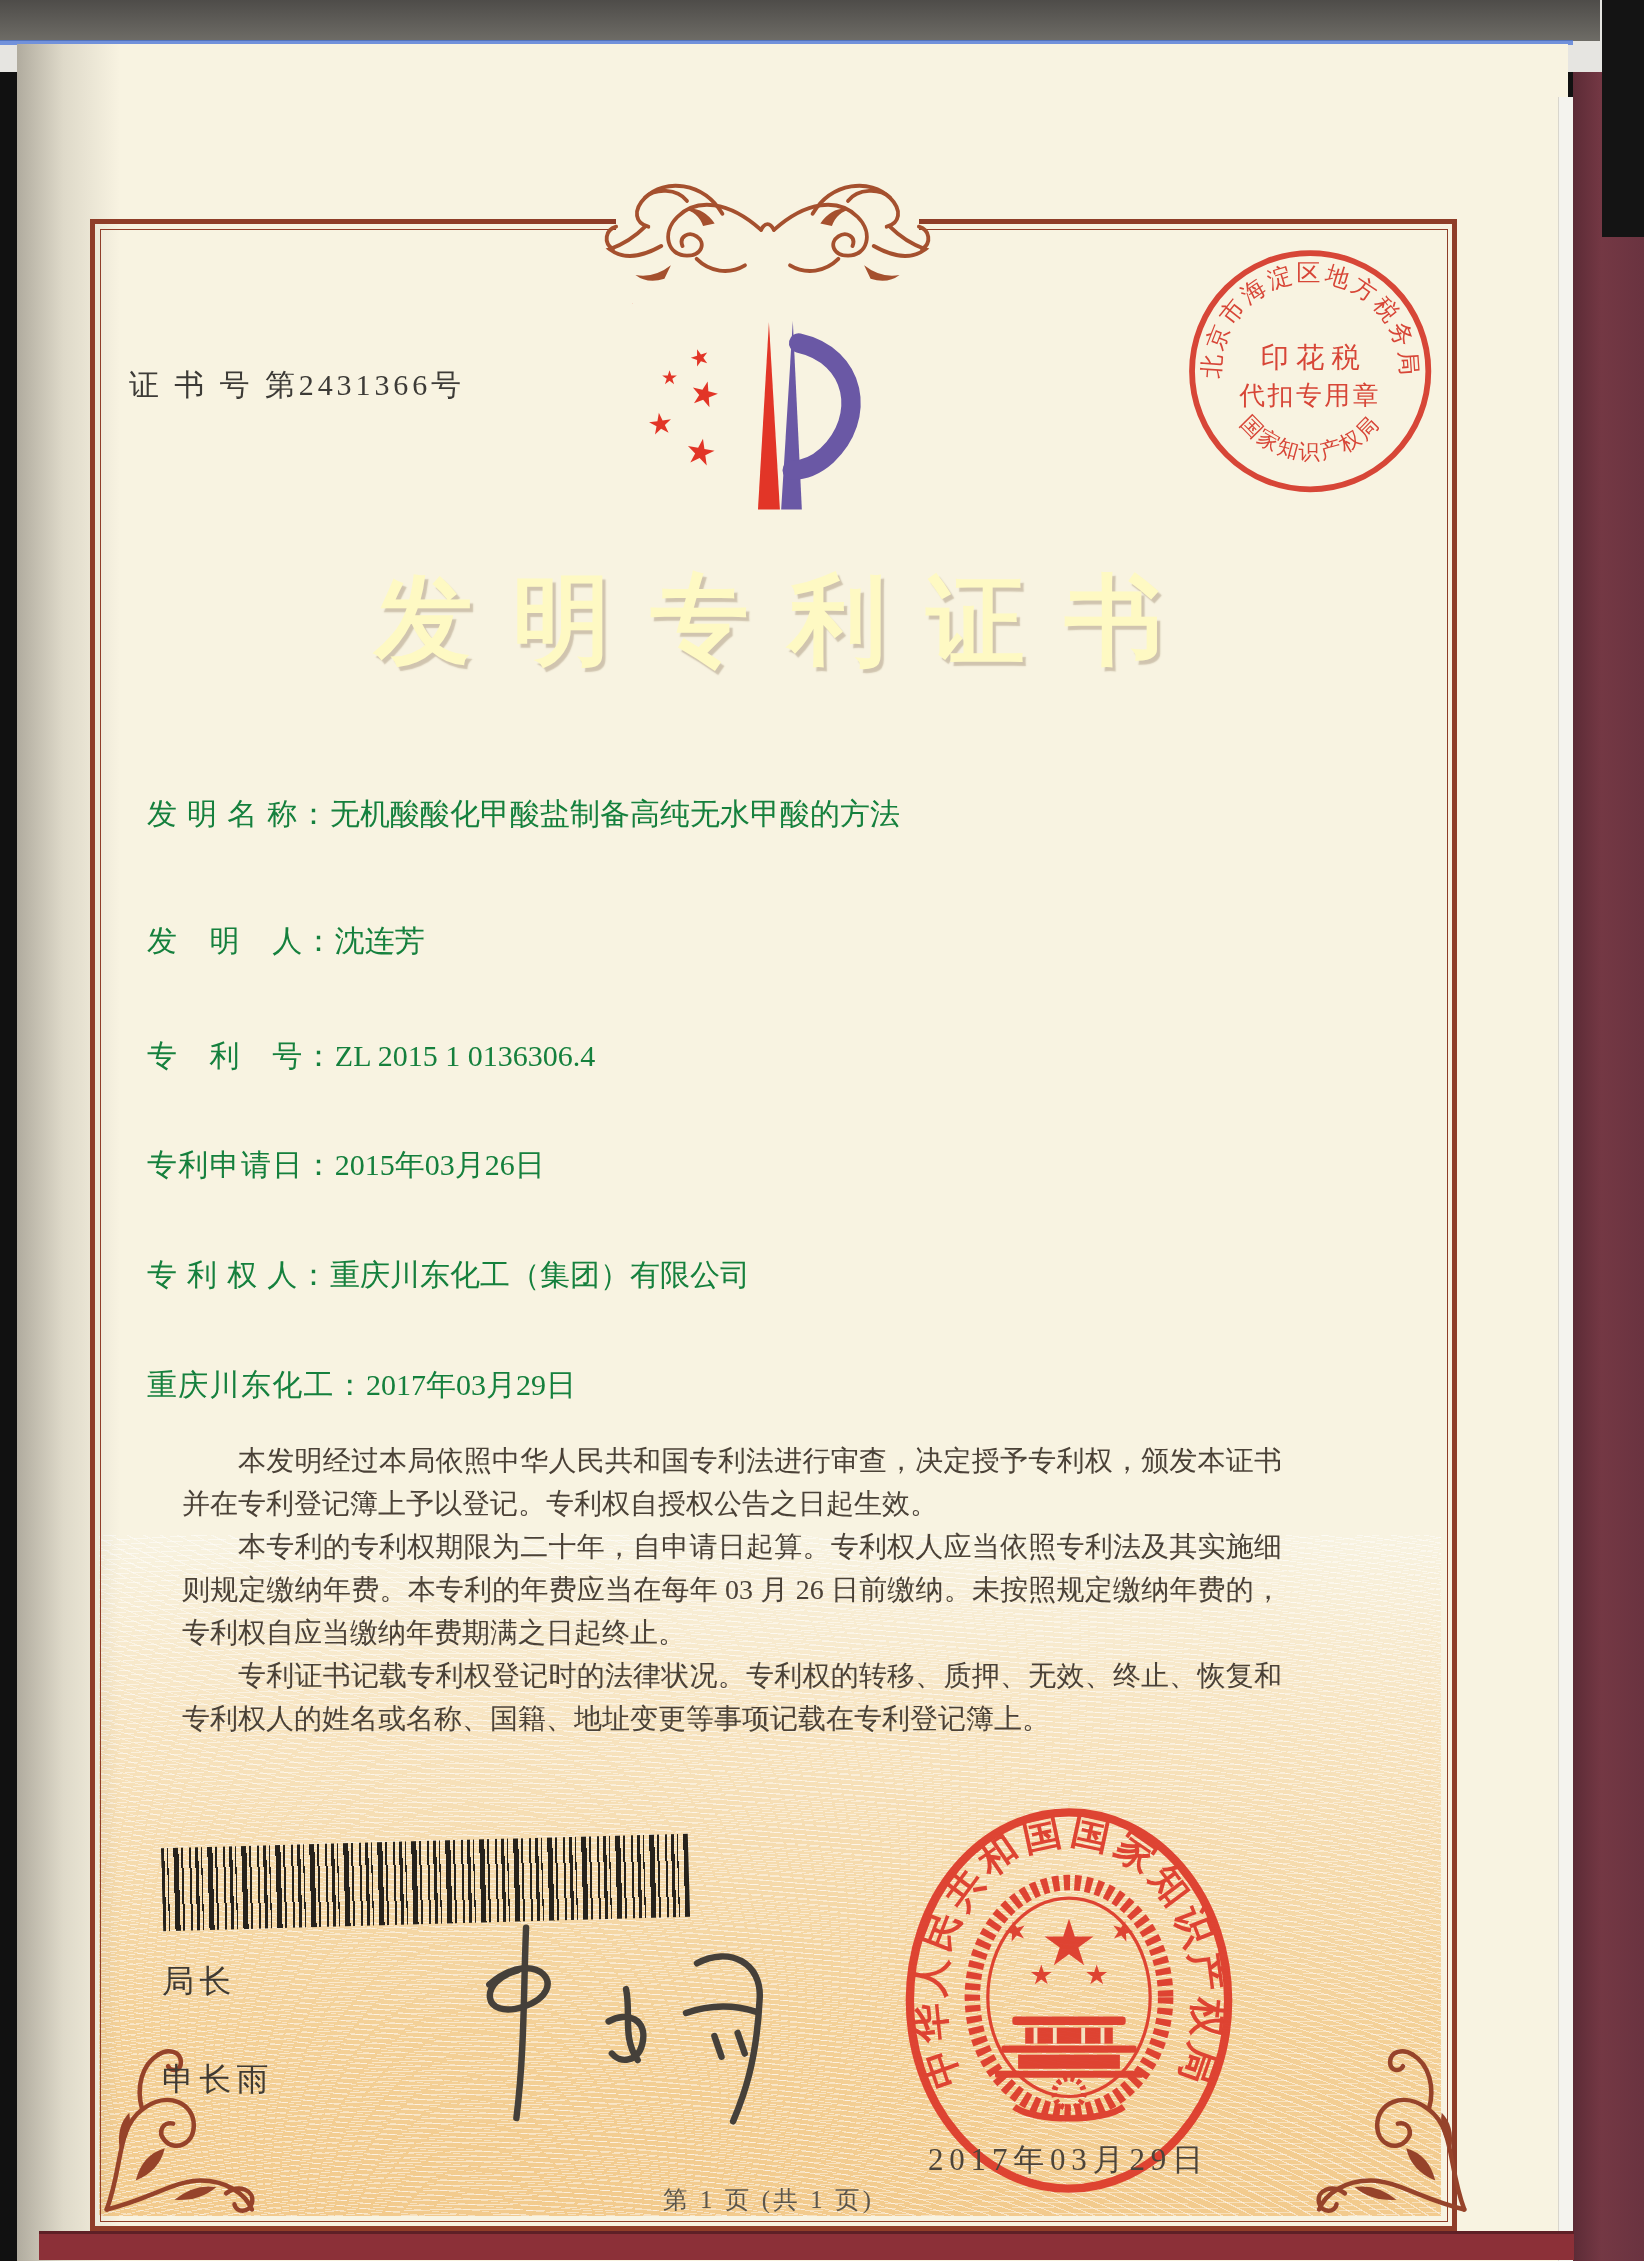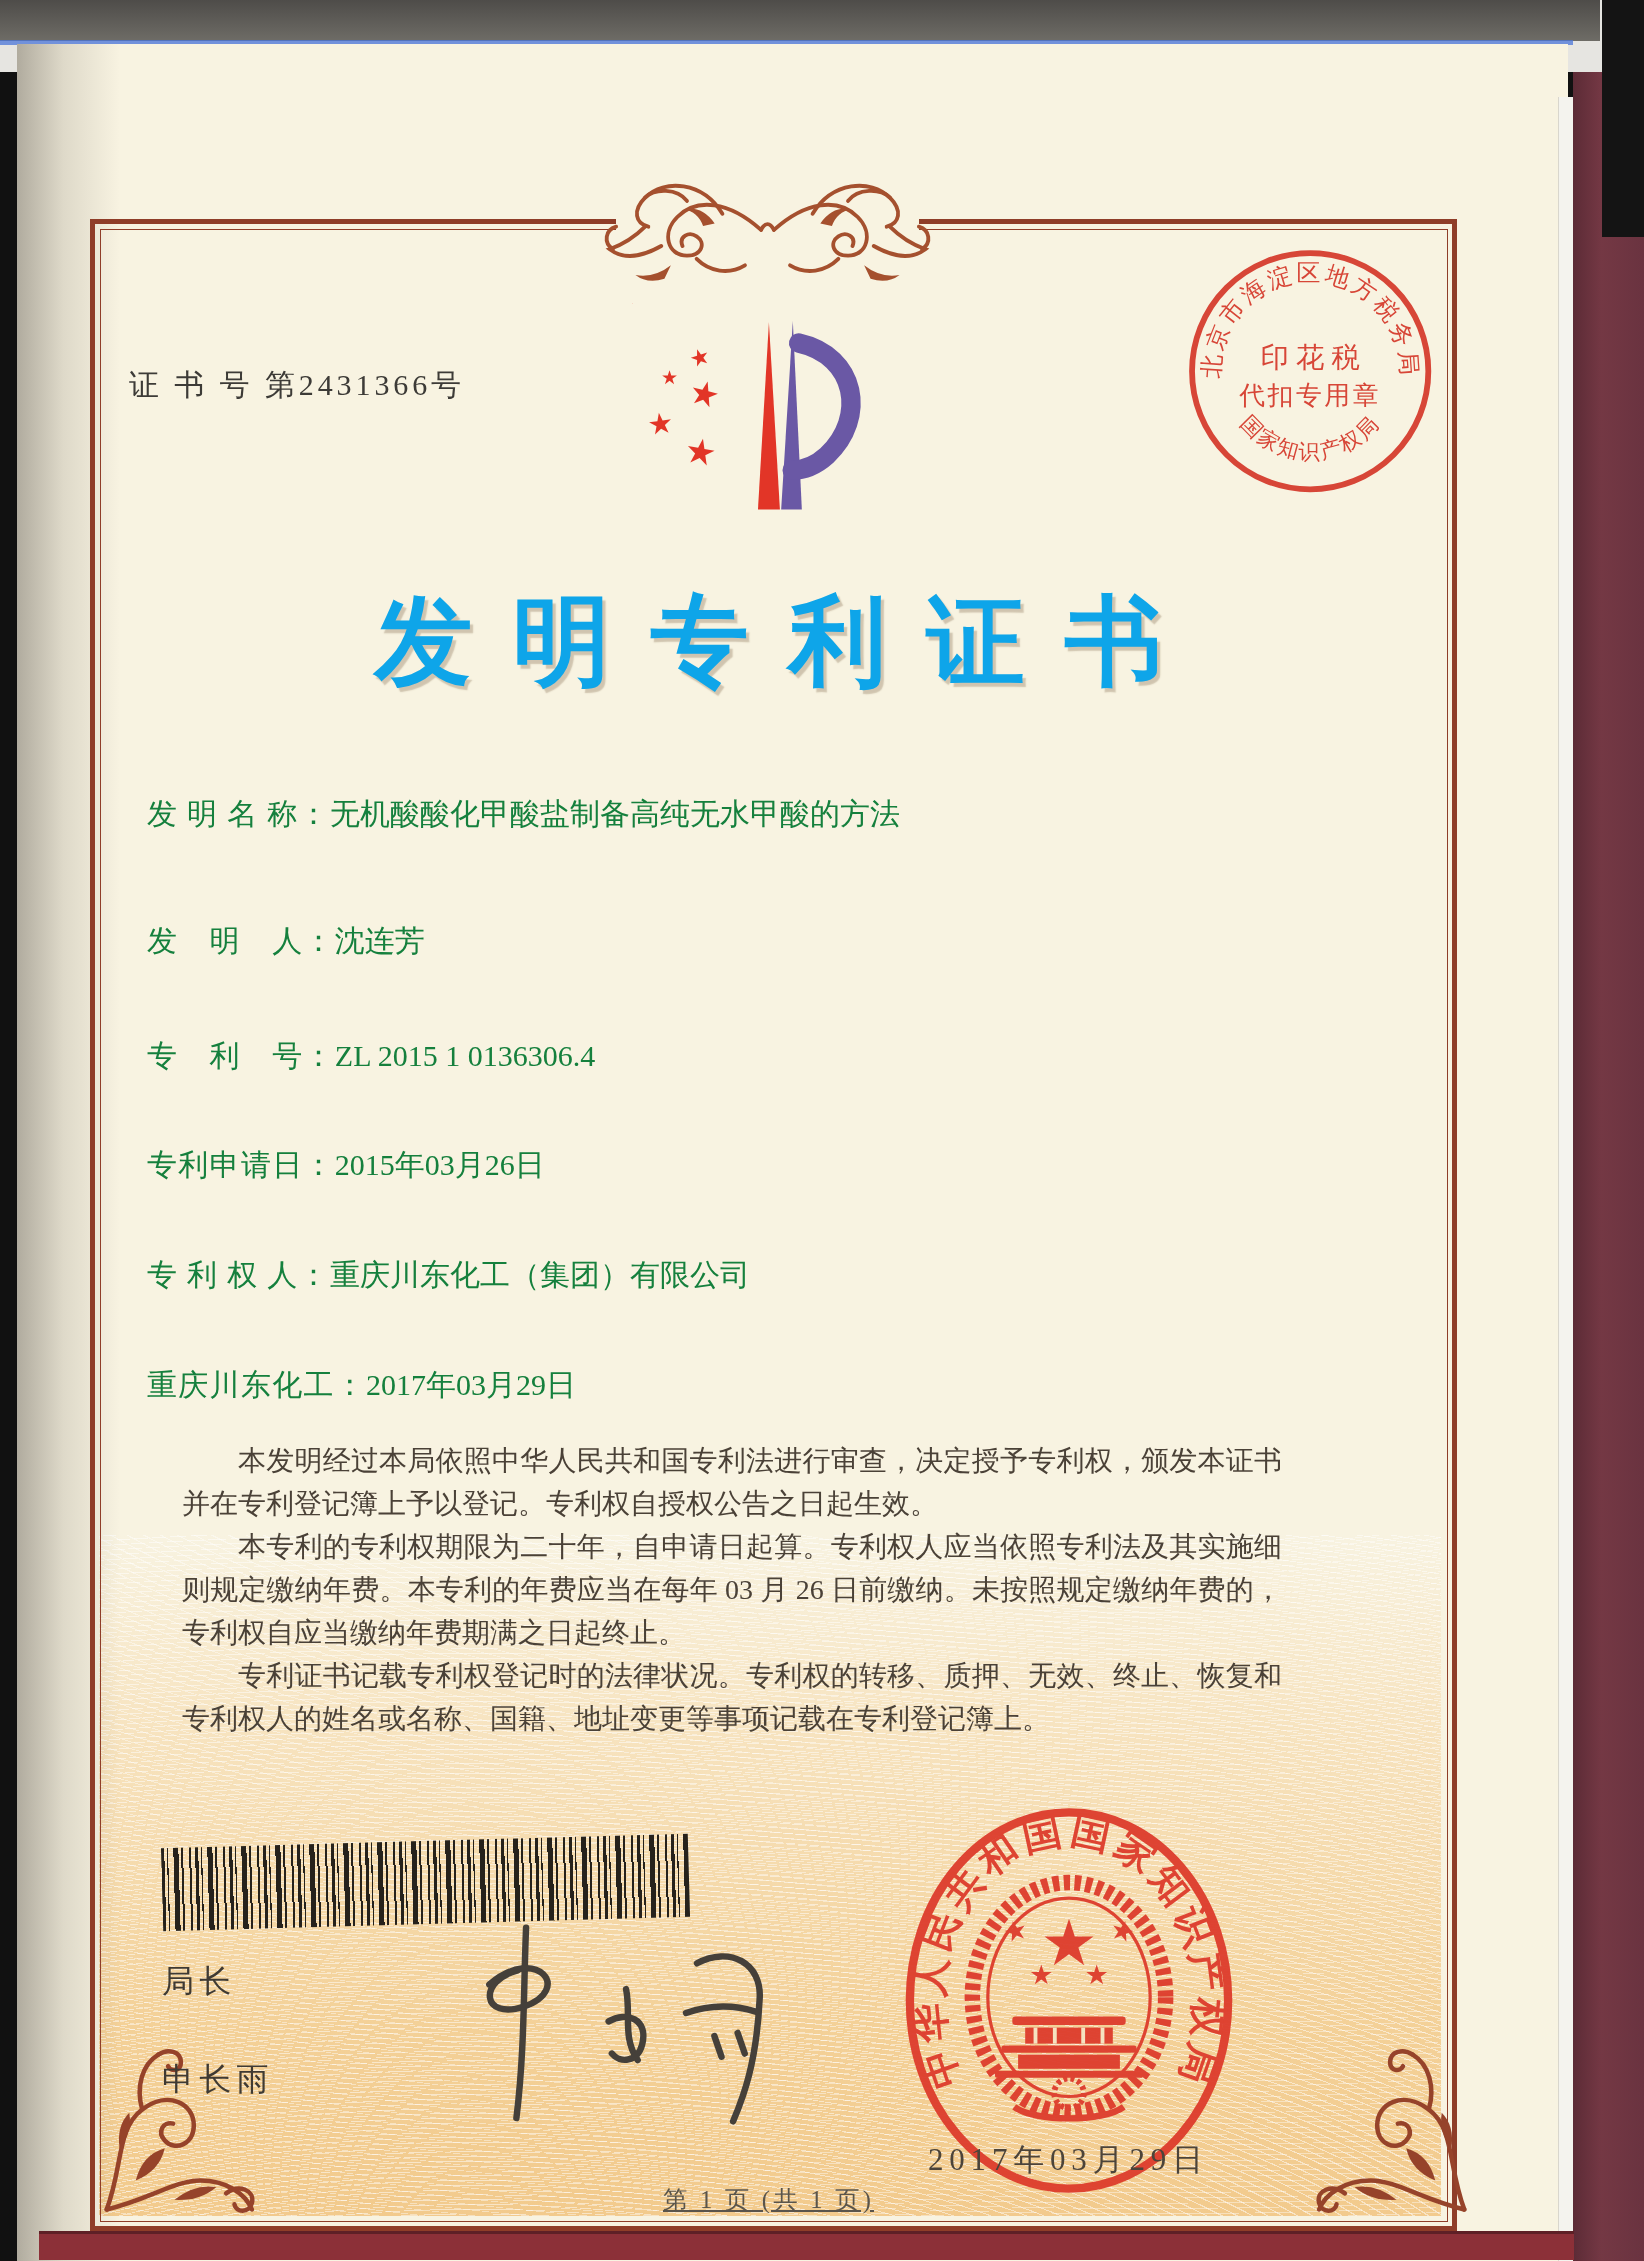--- a/index.html
+++ b/index.html
@@ -30,38 +30,38 @@
       repeating-radial-gradient(1354px 529px at 78% -42%,rgba(255,255,255,0) 0 11.6px,rgba(255,255,255,.42) 11.6px 13.5px),
       linear-gradient(180deg,rgba(247,228,192,0) 0%,rgba(246,215,165,.55) 28%,rgba(243,206,146,.93) 72%,rgba(242,201,138,.97) 100%);}
 
   
   .frame{left:90px;top:219px;width:1357px;height:2002px;border:5.8px solid #8f3d28;}
   .frame-inner{position:absolute;left:4.5px;top:4.5px;right:4.5px;bottom:4.5px;border:1.9px solid #8f3d28;}
   .orn-mask{left:616px;top:213px;width:303px;height:27px;background:#f8f3e1;}
 
   
   .certno{left:129px;top:345px;font-size:30px;letter-spacing:3.9px;color:#3d3b37;margin-top:20px;}
-  .title{left:90px;width:1357px;top:577px;text-align:center;font-size:98px;font-weight:bold;
-         color:#0ea5e9;letter-spacing:40px;text-indent:40px;
+  .title{left:90px;width:1357px;top:556px;text-align:center;font-size:98px;font-weight:bold;
+         color:#fef9c3;letter-spacing:40px;text-indent:40px;
          text-shadow:3.2px 3.9px 1.3px rgba(115,88,60,.30);}
   .frow{left:147px;font-size:30px;color:#15803d;white-space:nowrap;text-align:center;}
   .frow .lbl{letter-spacing:1.3px;}
   .paras{left:147px;top:1439px;width:1100px;font-size:28px;line-height:43px;
          color:#4a4137;text-align:justify;margin-left:35px;}
   .paras p{margin:0;text-indent:2em;}
   .barcode{left:162px;top:1841px;width:527px;height:83px;transform:rotate(-1.6deg);
     background-image:
       repeating-linear-gradient(90deg,#26221c 0 3.2px,transparent 3.2px 5.8px,#26221c 5.8px 7px,
         transparent 7px 12.3px,#26221c 12.3px 17.4px,transparent 17.4px 20px,#26221c 20px 22px,
         transparent 22px 28px,#26221c 28px 30px,transparent 30px 34px);}
   .sig-role{left:162px;top:1960px;font-size:32px;letter-spacing:5.2px;color:#3f3a33;}
   .sig-name{left:162px;top:2058px;font-size:32px;letter-spacing:5.2px;color:#3f3a33;}
   .seal-date{left:928px;top:2139px;font-size:31px;letter-spacing:5.8px;color:#4c443a;}
   .footer{left:90px;width:1357px;top:2183px;text-align:center;font-size:24.5px;
-          letter-spacing:3.2px;color:#5a554c;text-decoration:underline;}
+          letter-spacing:3.2px;color:#5a554c;}
 
   .bottom-band{left:39px;top:2231px;width:1535px;height:26px;background:#8c3038;
                border-top:3.9px solid #5e2026;}
 
   svg{display:block;}
   .stamp-text{font-family:"Liberation Serif","DejaVu Serif",serif;}
 </style>
 </head>
 <body>
 

